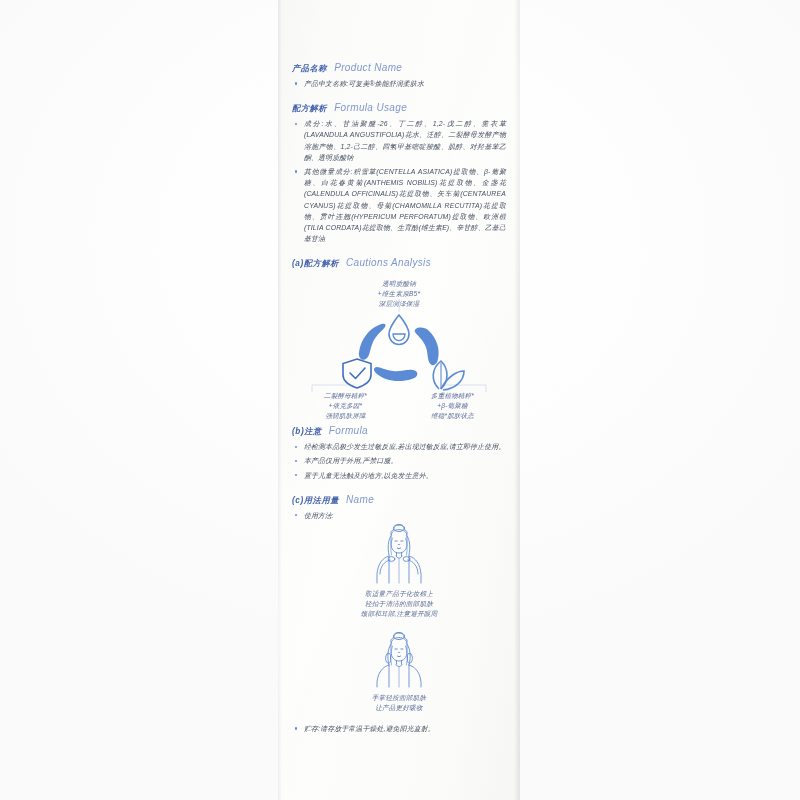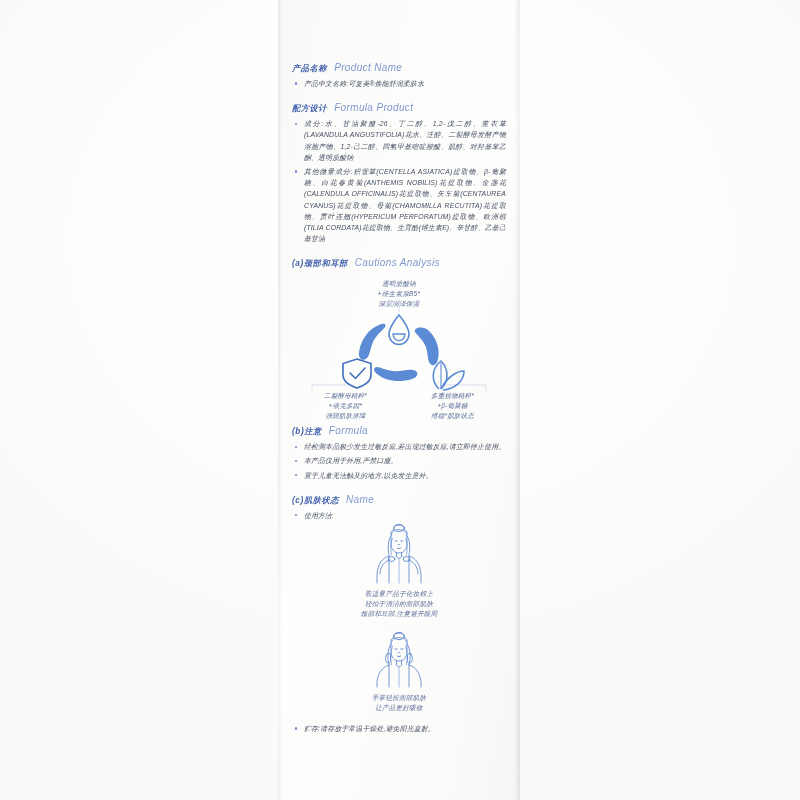--- a/index.html
+++ b/index.html
@@ -113,31 +113,31 @@
     <div class="sec-head">
       <span class="cn">产品名称</span>
       <span class="en">Product Name</span>
     </div>
     <ul class="bl">
       <li>产品中文名称:可复美®焕能舒润柔肤水</li>
     </ul>
 
     <div class="spacer6"></div>
     <div class="sec-head">
-      <span class="cn">配方设计</span>
-      <span class="en">Formula Product</span>
+      <span class="cn">配方解析</span>
+      <span class="en">Formula Usage</span>
     </div>
     <ul class="bl">
       <li>成分:水、甘油聚醚-26、丁二醇、1,2-戊二醇、薰衣草(LAVANDULA ANGUSTIFOLIA)花水、泛醇、二裂酵母发酵产物溶胞产物、1,2-己二醇、四氢甲基嘧啶羧酸、肌醇、对羟基苯乙酮、透明质酸钠</li>
       <li>其他微量成分:积雪草(CENTELLA ASIATICA)提取物、β-葡聚糖、白花春黄菊(ANTHEMIS NOBILIS)花提取物、金盏花(CALENDULA OFFICINALIS)花提取物、矢车菊(CENTAUREA CYANUS)花提取物、母菊(CHAMOMILLA RECUTITA)花提取物、贯叶连翘(HYPERICUM PERFORATUM)提取物、欧洲椴(TILIA CORDATA)花提取物、生育酚(维生素E)、辛甘醇、乙基己基甘油</li>
     </ul>
 
     <div class="spacer6"></div>
     <div class="sec-head">
-      <span class="cn">(a)颈部和耳部</span>
+      <span class="cn">(a)配方解析</span>
       <span class="en">Cautions Analysis</span>
     </div>
 
     <div class="fa-wrap">
       <div class="fa-top">
         <div>透明质酸钠</div>
         <div>+维生素原B5*</div>
         <div>深层润泽保湿</div>
       </div>
 
@@ -193,21 +193,21 @@
       <span class="en">Formula</span>
     </div>
     <ul class="bl">
       <li>经检测本品极少发生过敏反应,若出现过敏反应,请立即停止使用。</li>
       <li>本产品仅用于外用,严禁口服。</li>
       <li>置于儿童无法触及的地方,以免发生意外。</li>
     </ul>
 
     <div class="spacer6"></div>
     <div class="sec-head">
-      <span class="cn">(c)肌肤状态</span>
+      <span class="cn">(c)用法用量</span>
       <span class="en">Name</span>
     </div>
     <div class="indent-bullet">使用方法:</div>
 
     <div class="illus">
       <svg width="86" height="62" viewBox="0 0 86 62">
         <g fill="none" stroke="#5b86cf" stroke-width="0.85" stroke-linecap="round" stroke-linejoin="round">
 
           <path d="M43 3 C46.5 3 48.5 5 48 7.5 C51 8.5 52 11 50.5 13"></path>
           <path d="M43 3 C39.5 3 37.5 5 38 7.5 C35 8.5 34 11 35.5 13"></path>

